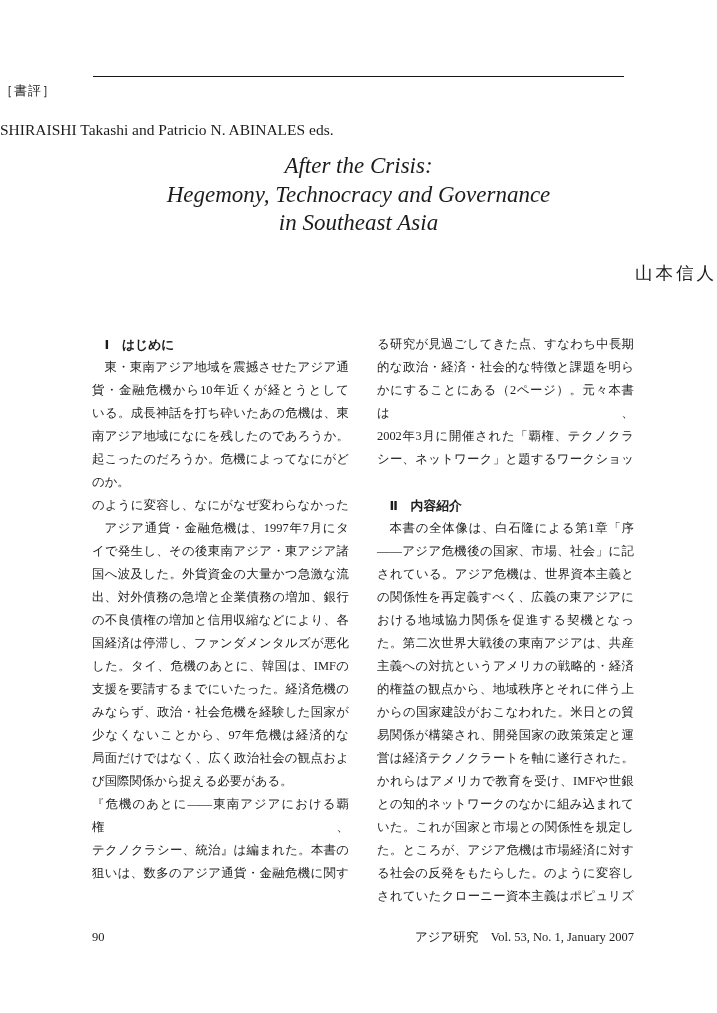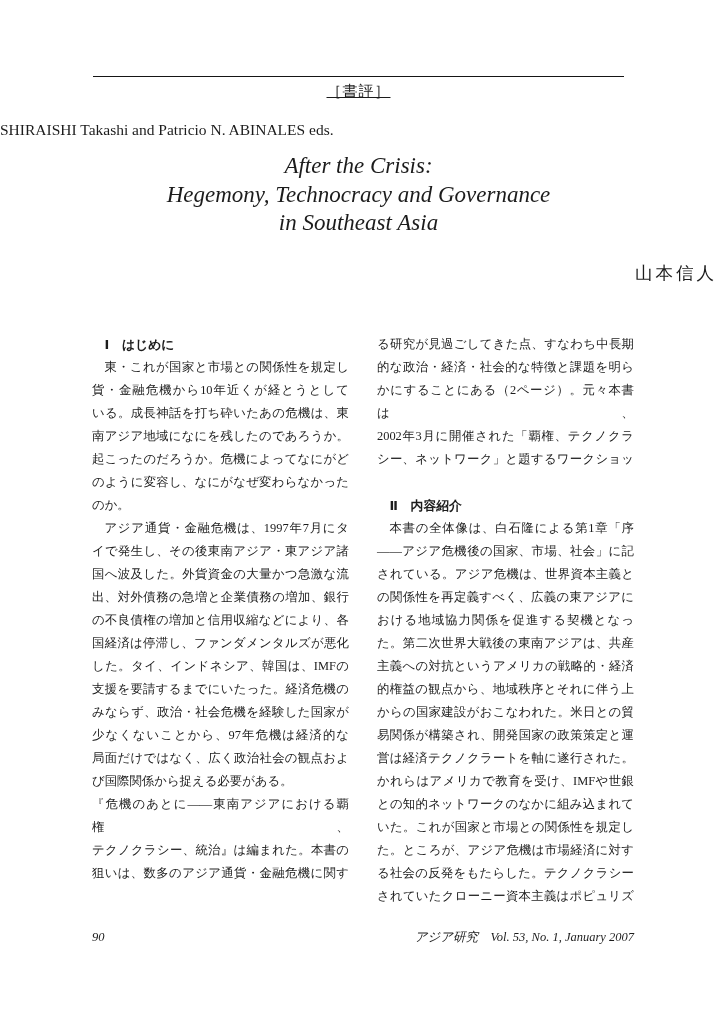--- a/index.html
+++ b/index.html
@@ -17,24 +17,23 @@
     position: absolute;
     left: 93px;
     top: 76px;
     width: 531px;
     border-top: 1.5px solid #151515;
   }
   .review-label {
     position: absolute;
     left: 0; right: 0;
     top: 82px;
-    text-align: center;
-    font-size: 15px;
+    text-align: left;
+    font-size: 13px;
     letter-spacing: 1px;
-    text-decoration: underline;
   }
   .editors {
     position: absolute;
     left: 0; right: 0;
     top: 121px;
     font-size: 15.5px;
   }
   .book-title {
     position: absolute;
     left: 0; right: 0;
@@ -84,21 +83,20 @@
   .row.spacer { height: 23px; }
   .footer {
     position: absolute;
     left: 92px;
     top: 929px;
     width: 542px;
     display: flex;
     justify-content: space-between;
     align-items: baseline;
     font-size: 12.5px;
-    font-style: italic;
   }
 </style>
 </head>
 <body>
 
 <div class="page">
 
   <div class="top-rule"></div>
 
   <div class="review-label">［書評］</div>
@@ -109,34 +107,34 @@
     <div>After the Crisis:</div>
     <div>Hegemony, Technocracy and Governance</div>
     <div>in Southeast Asia</div>
   </div>
 
   <div class="reviewer">山本信人</div>
 
   <div class="columns">
     <div class="col">
         <div class="row heading">Ⅰ　はじめに</div>
-        <div class="row line indent">東・これが国家と市場との関係性を規定し</div>
+        <div class="row line indent">東・東南アジア地域を震撼させたアジア通</div>
         <div class="row line">貨・金融危機から10年近くが経とうとして</div>
         <div class="row line">いる。成長神話を打ち砕いたあの危機は、東</div>
         <div class="row line">南アジア地域になにを残したのであろうか。</div>
         <div class="row line">起こったのだろうか。危機によってなにがど</div>
+        <div class="row line noj">のか。</div>
         <div class="row line">のように変容し、なにがなぜ変わらなかった</div>
-        <div class="row line noj">のか。</div>
         <div class="row line indent">アジア通貨・金融危機は、1997年7月にタ</div>
         <div class="row line">イで発生し、その後東南アジア・東アジア諸</div>
         <div class="row line">国へ波及した。外貨資金の大量かつ急激な流</div>
         <div class="row line">出、対外債務の急増と企業債務の増加、銀行</div>
         <div class="row line">の不良債権の増加と信用収縮などにより、各</div>
         <div class="row line">国経済は停滞し、ファンダメンタルズが悪化</div>
-        <div class="row line">した。タイ、インドネシア、韓国は、IMFの</div>
+        <div class="row line">した。タイ、危機のあとに、韓国は、IMFの</div>
         <div class="row line">支援を要請するまでにいたった。経済危機の</div>
         <div class="row line">みならず、政治・社会危機を経験した国家が</div>
         <div class="row line">少なくないことから、97年危機は経済的な</div>
         <div class="row line">局面だけではなく、広く政治社会の観点およ</div>
         <div class="row line noj">び国際関係から捉える必要がある。</div>
         <div class="row line">『危機のあとに——東南アジアにおける覇権、</div>
         <div class="row line">テクノクラシー、統治』は編まれた。本書の</div>
         <div class="row line">狙いは、数多のアジア通貨・金融危機に関す</div>
       </div>
     <div class="col">
@@ -155,21 +153,21 @@
         <div class="row line">た。第二次世界大戦後の東南アジアは、共産</div>
         <div class="row line">主義への対抗というアメリカの戦略的・経済</div>
         <div class="row line">的権益の観点から、地域秩序とそれに伴う上</div>
         <div class="row line">からの国家建設がおこなわれた。米日との貿</div>
         <div class="row line">易関係が構築され、開発国家の政策策定と運</div>
         <div class="row line">営は経済テクノクラートを軸に遂行された。</div>
         <div class="row line">かれらはアメリカで教育を受け、IMFや世銀</div>
         <div class="row line">との知的ネットワークのなかに組み込まれて</div>
         <div class="row line">いた。これが国家と市場との関係性を規定し</div>
         <div class="row line">た。ところが、アジア危機は市場経済に対す</div>
-        <div class="row line">る社会の反発をもたらした。テクノクラシー</div>
+        <div class="row line">る社会の反発をもたらした。のように変容し</div>
         <div class="row line">されていたクローニー資本主義はポピュリズ</div>
       </div>
   </div>
 
   <div class="footer">
     <span>90</span>
     <span>アジア研究　Vol. 53, No. 1, January 2007</span>
   </div>
 
 </div>

